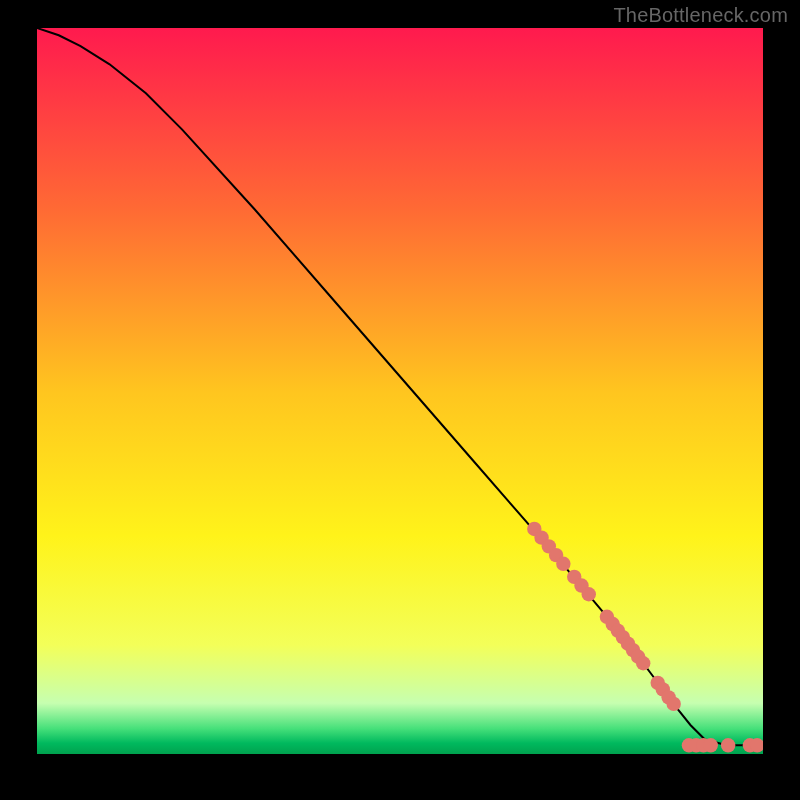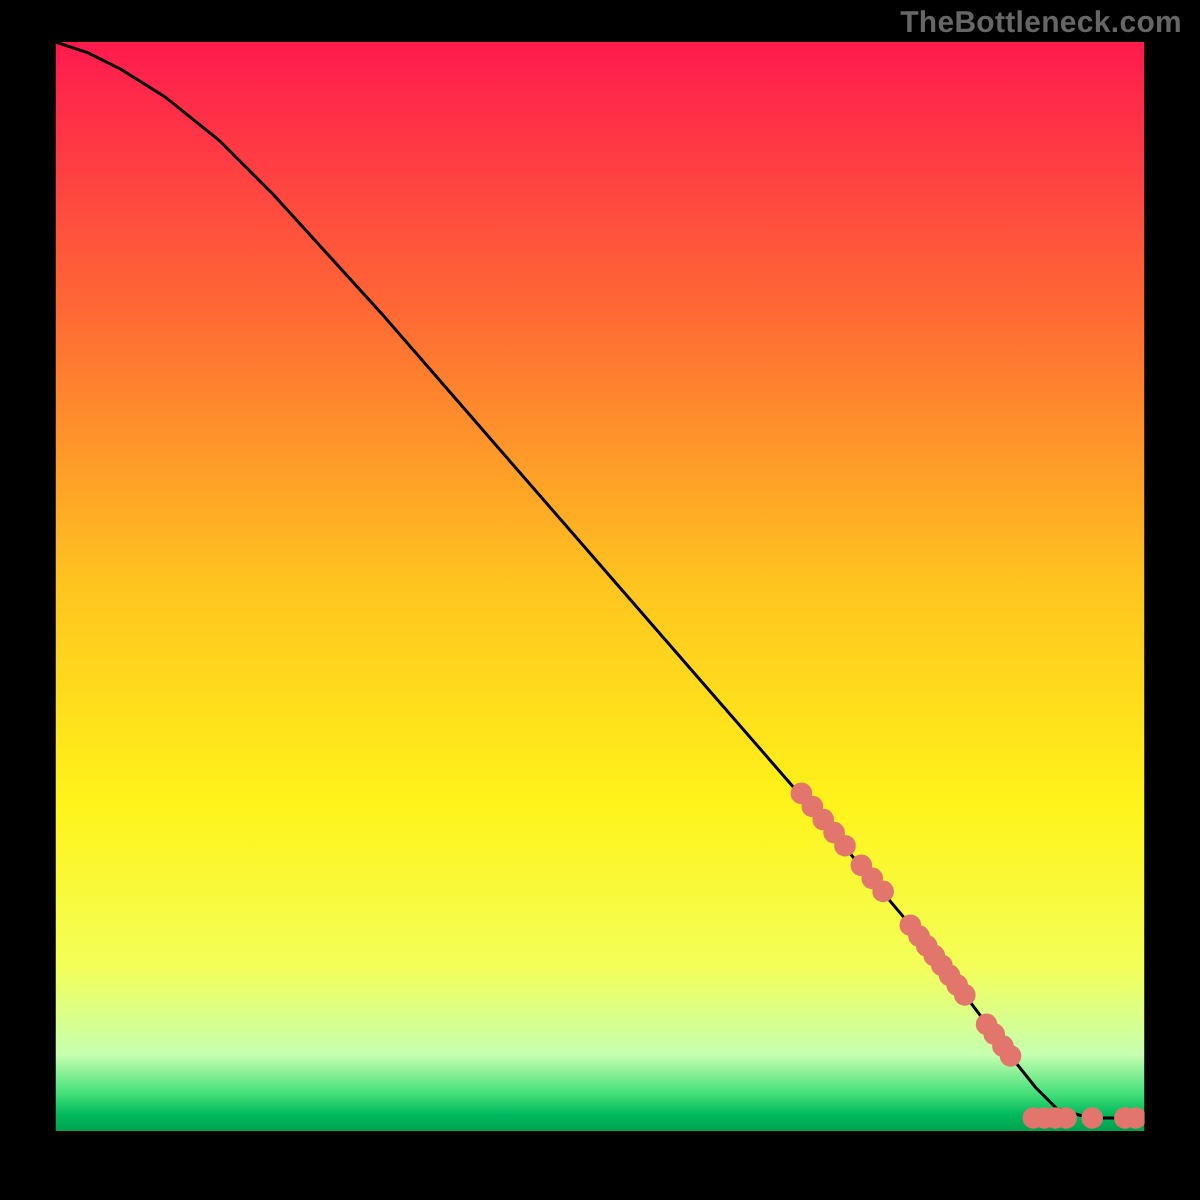--- a/index.html
+++ b/index.html
@@ -16,21 +16,21 @@
     width: 800px;
     height: 800px;
     background: #000;
   }
   .watermark {
     position: absolute;
     top: 4px;
     right: 12px;
     color: #666;
     font-size: 20px;
-    font-weight: 700;
+    font-weight: 400;
     letter-spacing: 0.2px;
     user-select: none;
   }
   .plot {
     position: absolute;
     left: 37px;
     top: 28px;
     width: 726px;
     height: 726px;
   }

